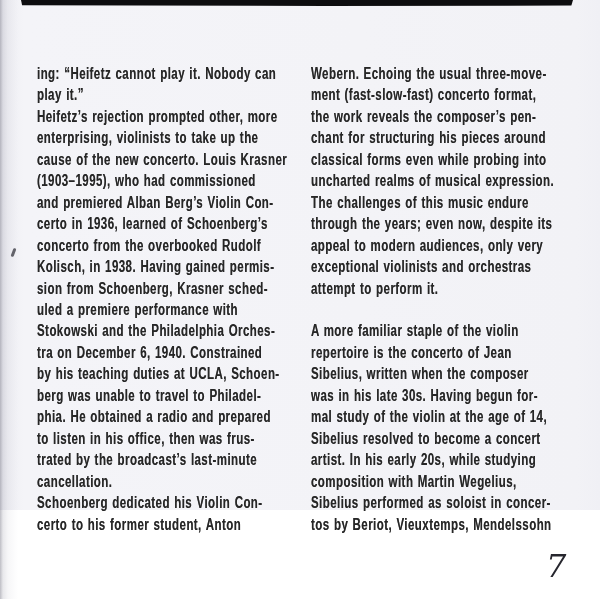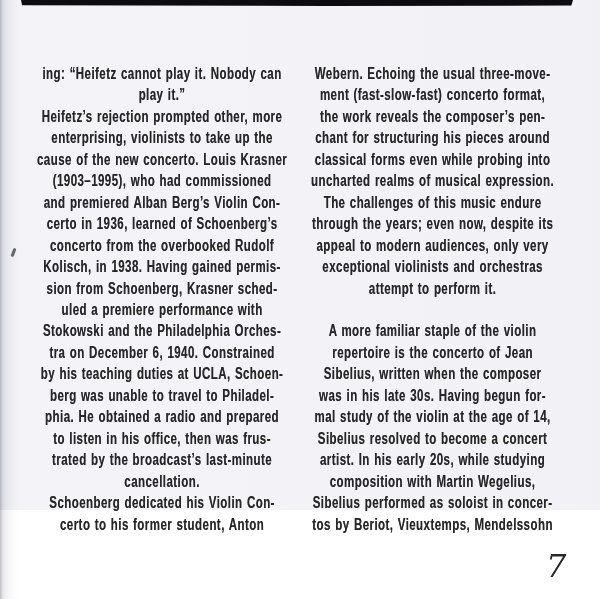--- a/index.html
+++ b/index.html
@@ -8,21 +8,20 @@
     width: 600px;
     height: 599px;
     overflow: hidden;
     font-family: "Liberation Sans", sans-serif;
   }
   .page {
     position: absolute;
     width: 600px;
     height: 510px;
     background: linear-gradient(90deg, #ededf2 0%, #f4f4f8 4%, #f3f3f7 60%, #f2f2f6 96%, #f0f0f5 100%);
-    text-align: center;
   }
   .left-edge-shadow {
     position: absolute;
     left: 0; top: 0;
     width: 18px; height: 599px;
     background: linear-gradient(to right,
       rgba(110,110,125,0.45) 0px,
       rgba(150,150,165,0.22) 3px,
       rgba(170,170,185,0.10) 8px,
       rgba(0,0,0,0) 18px);

